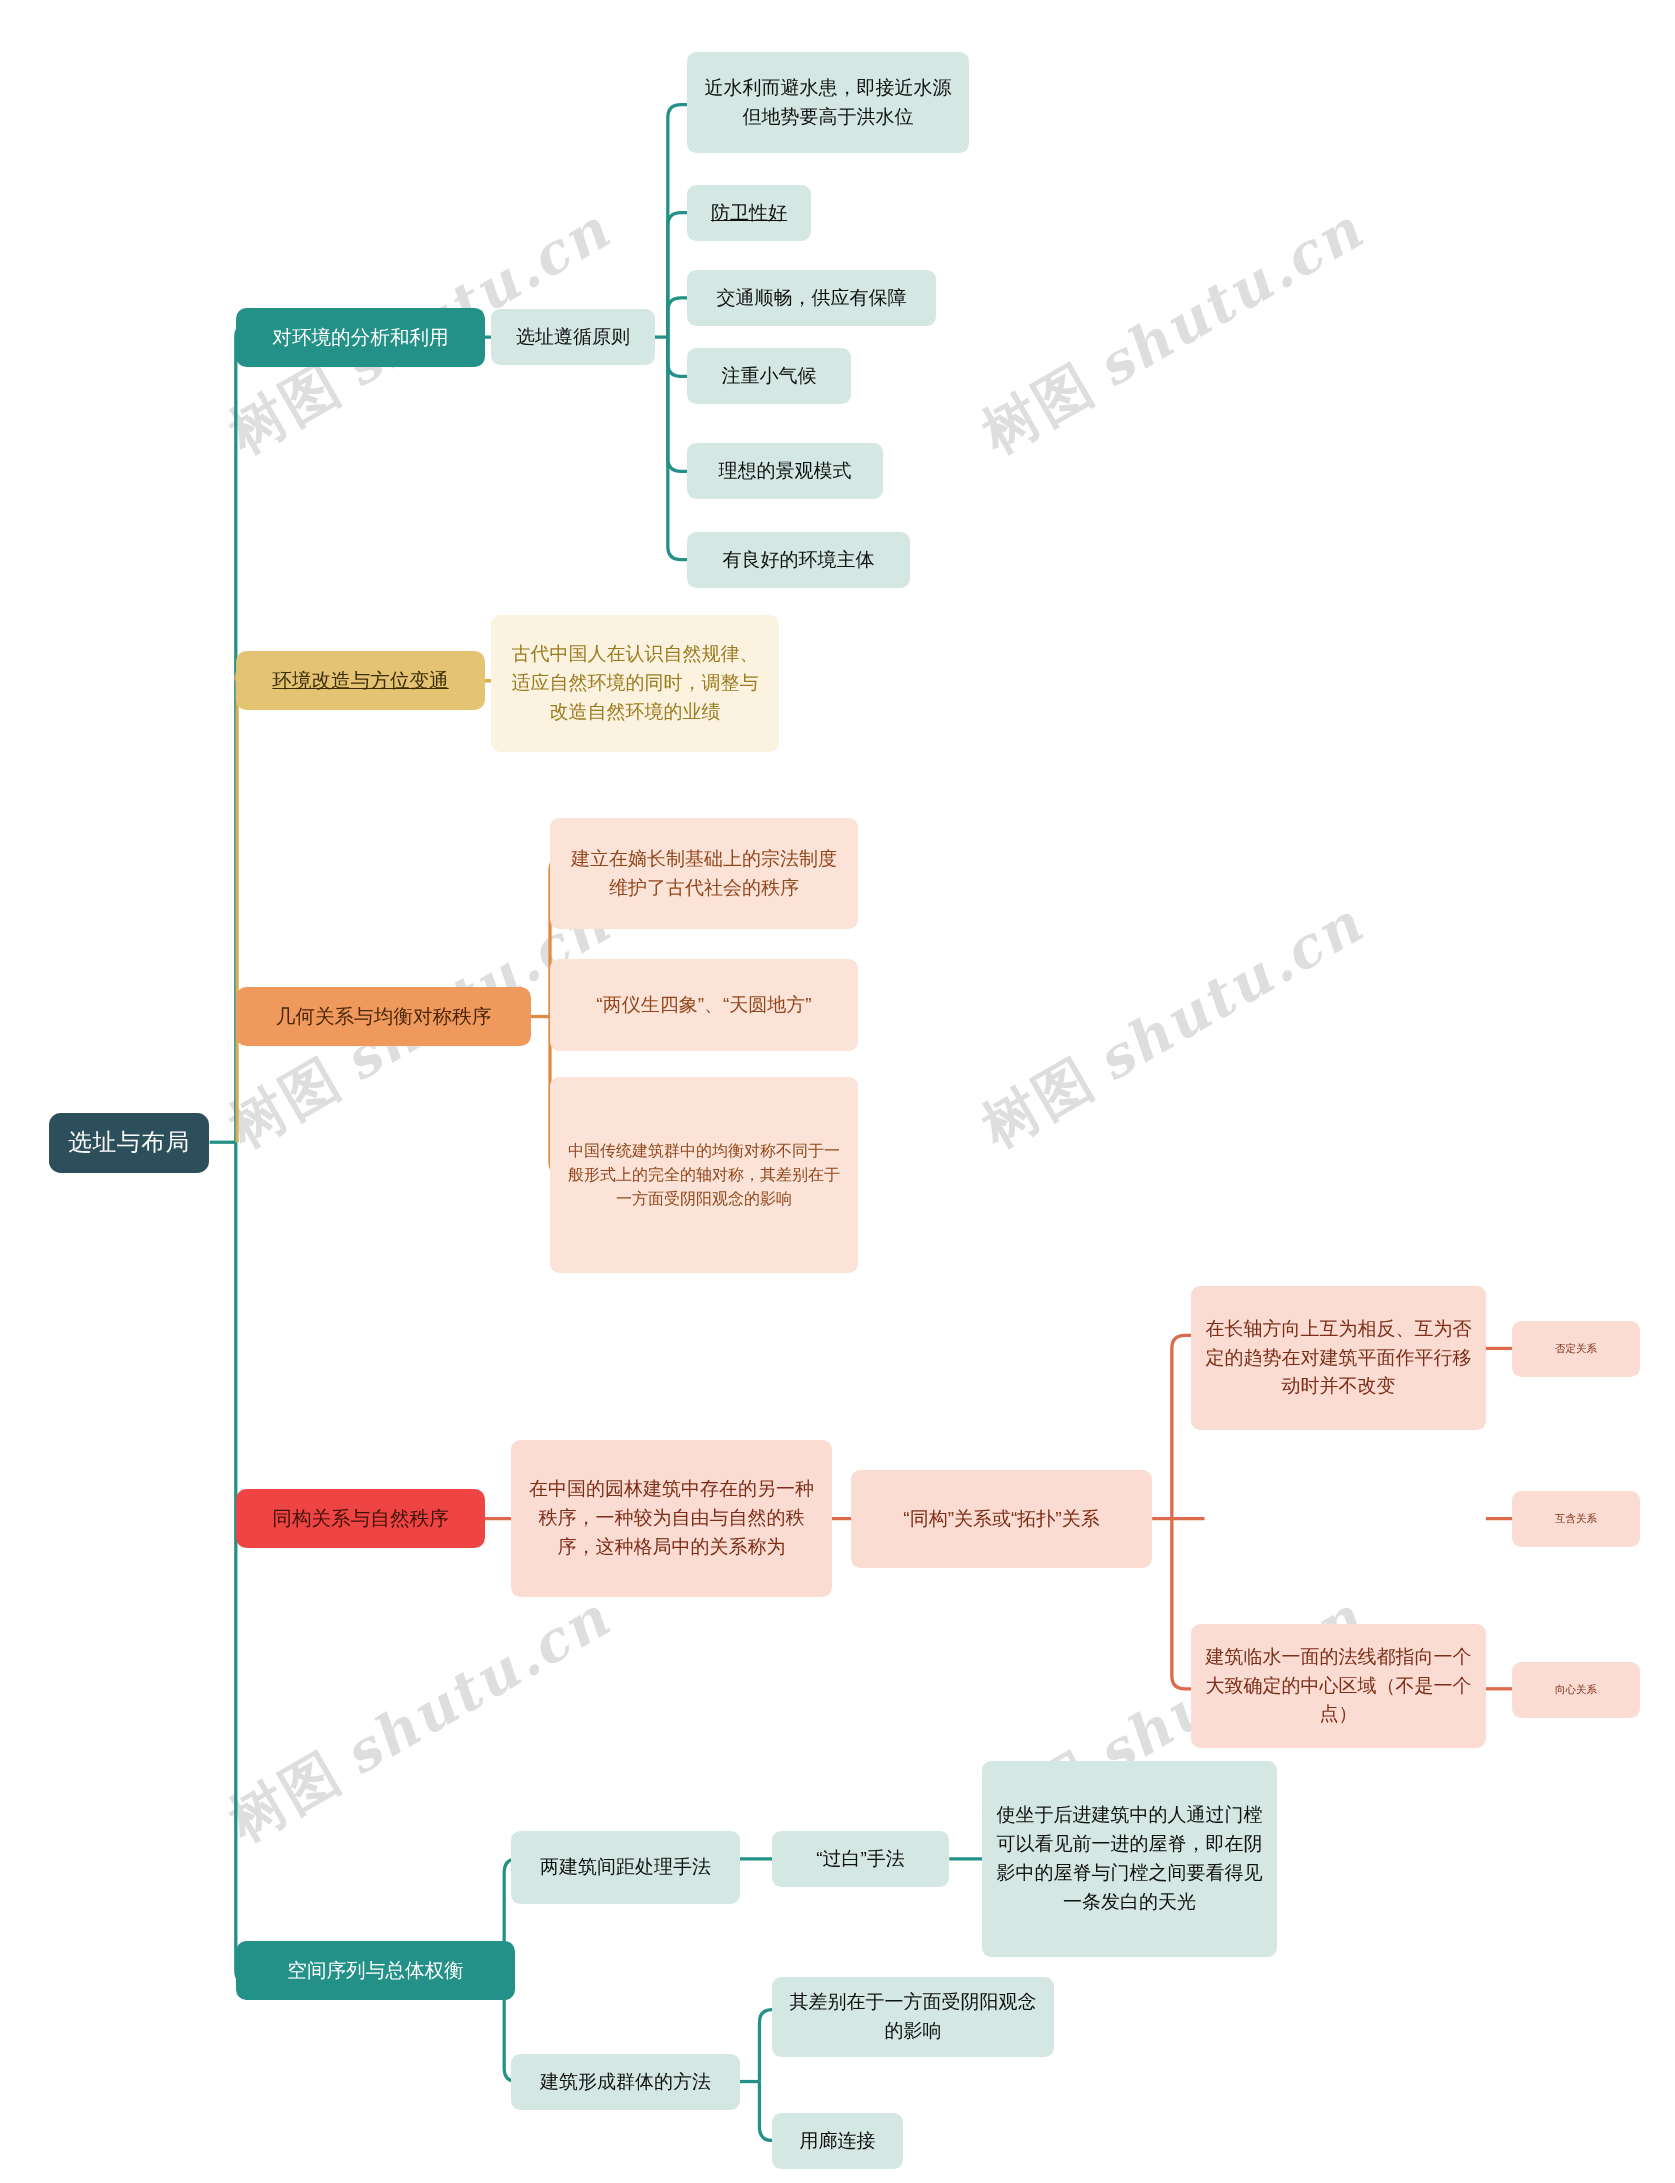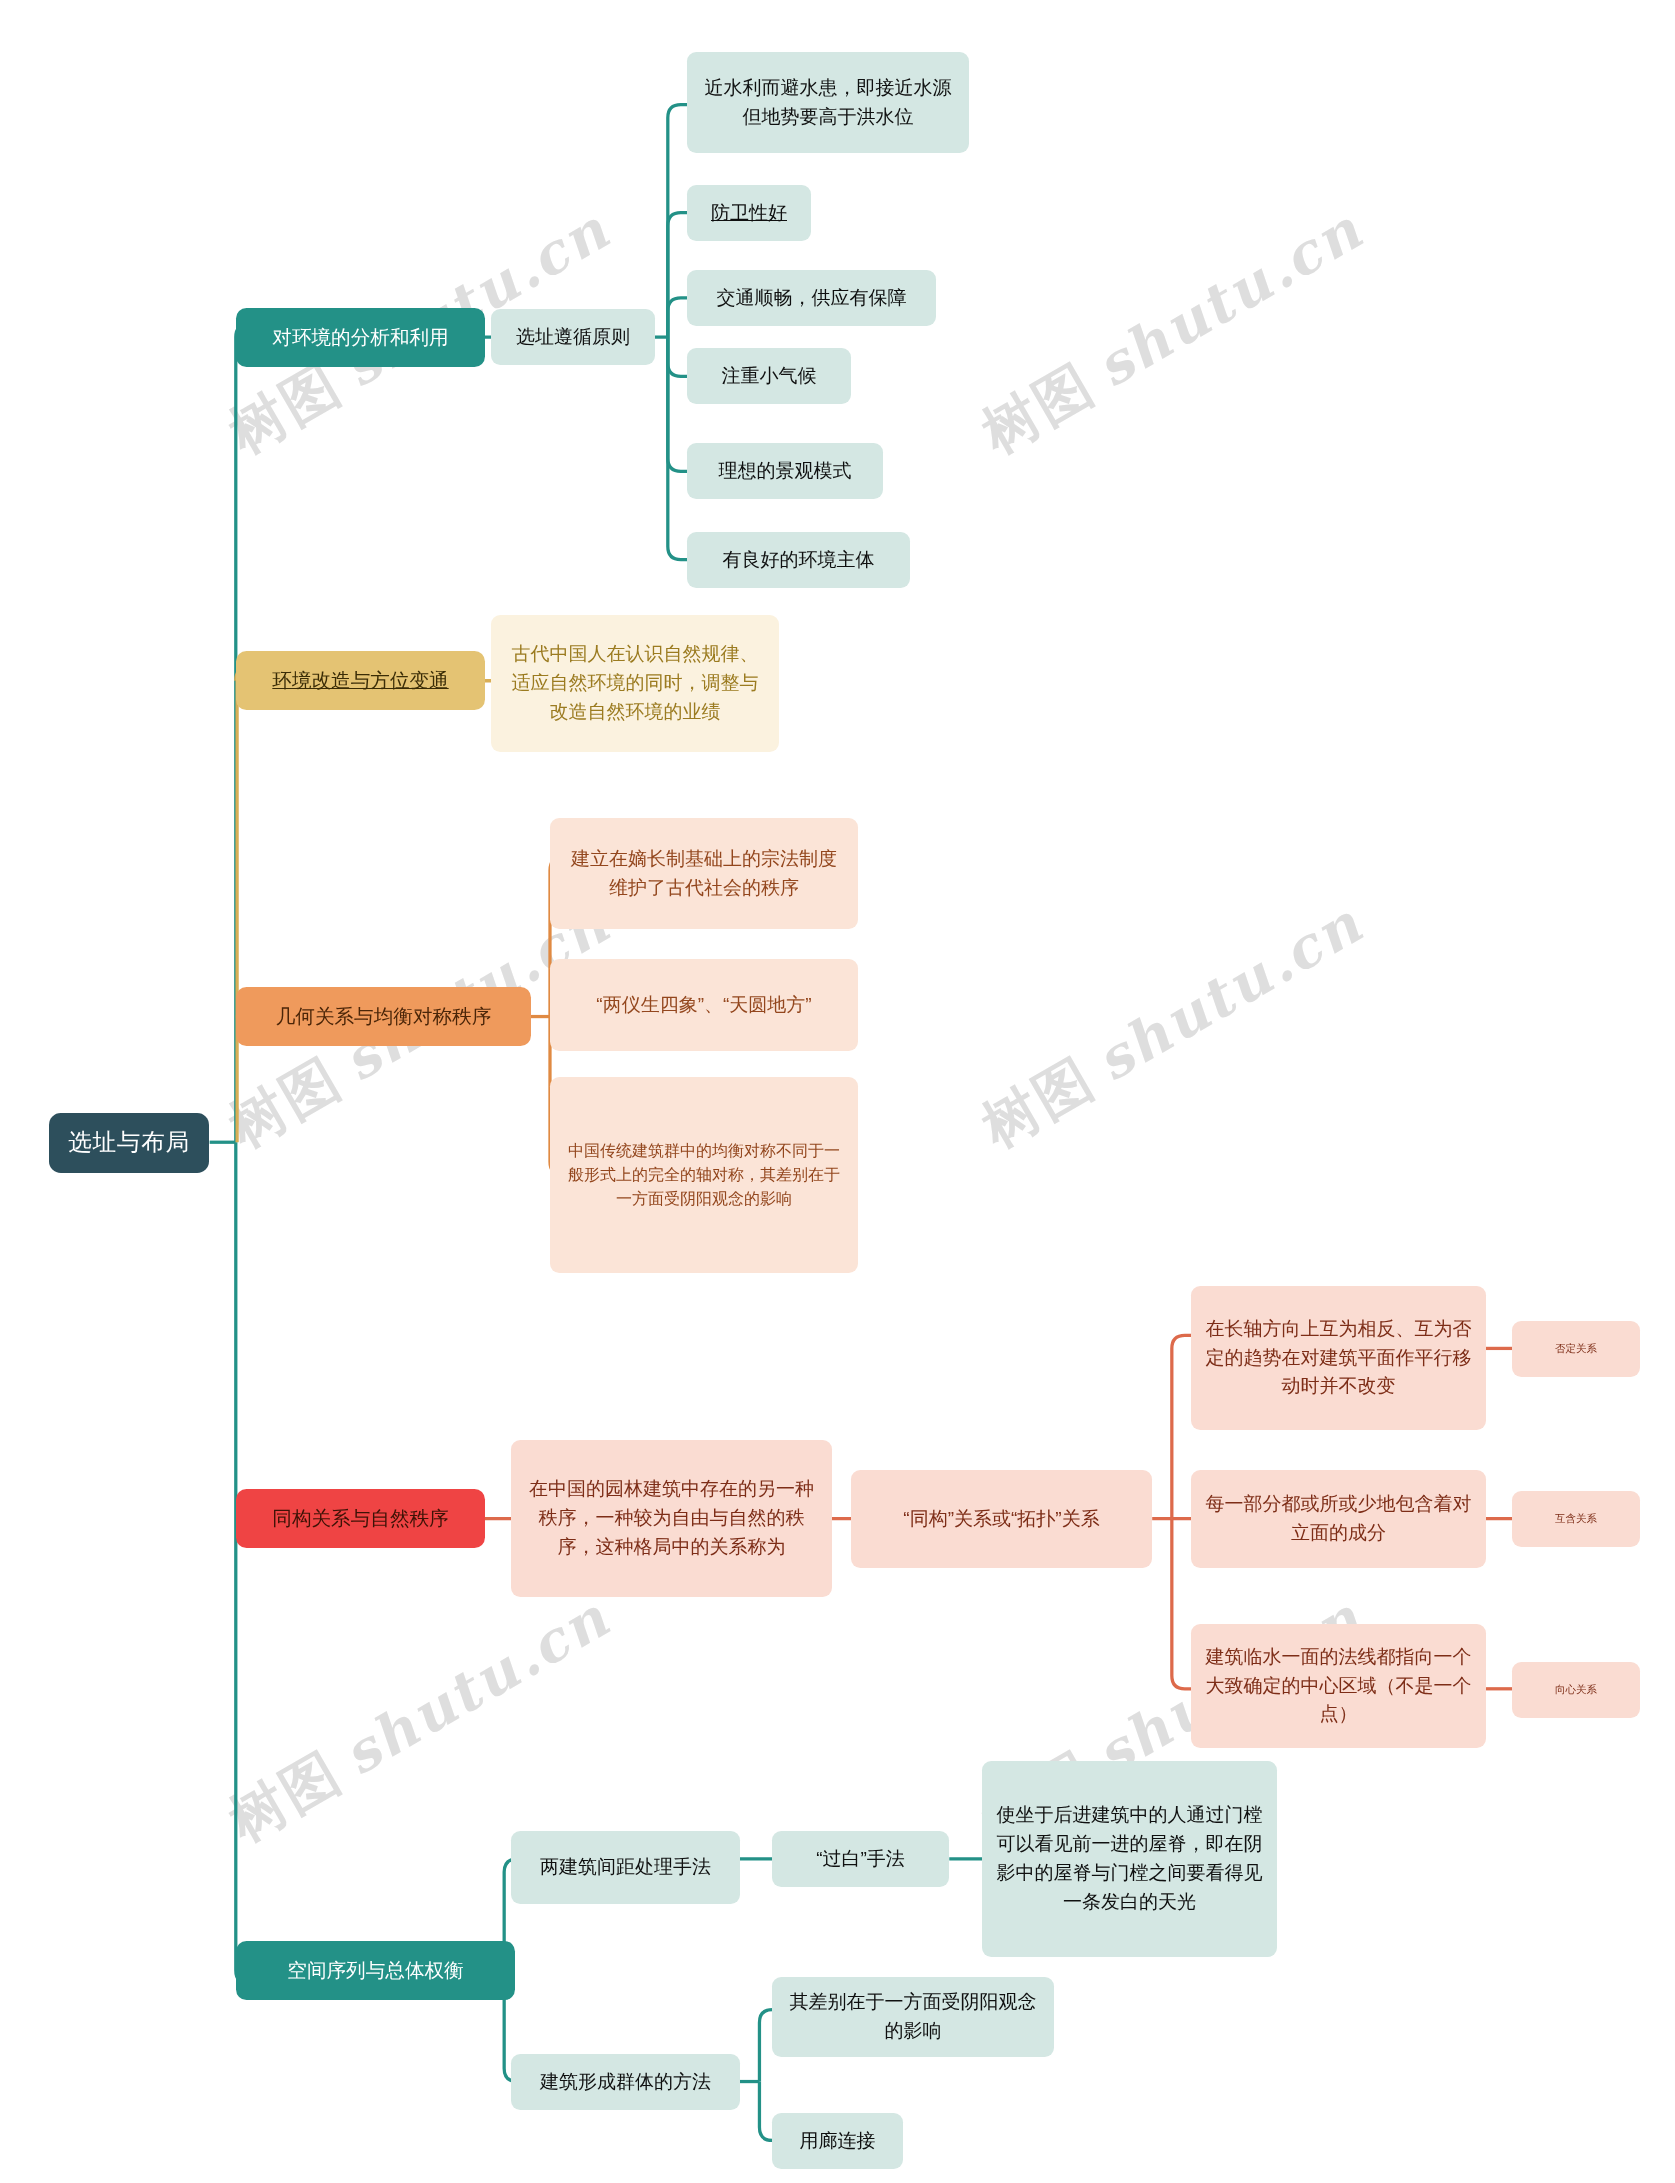--- a/index.html
+++ b/index.html
@@ -178,21 +178,20 @@
   <div class="node lvl1 orange" style="left:236px; top:987px; width:295px; height:59px;">几何关系与均衡对称秩序</div>
   <div class="node peach" style="left:550px; top:818px; width:308px; height:111px; font-size:19px;">建立在嫡长制基础上的宗法制度维护了古代社会的秩序</div>
   <div class="node peach" style="left:550px; top:959px; width:308px; height:92px; font-size:19px;">“两仪生四象”、“天圆地方”</div>
   <div class="node peach" style="left:550px; top:1077px; width:308px; height:196px; font-size:16px;">中国传统建筑群中的均衡对称不同于一般形式上的完全的轴对称，其差别在于一方面受阴阳观念的影响</div>
 
   <div class="node lvl1 red" style="left:236px; top:1489px; width:249px; height:59px;">同构关系与自然秩序</div>
   <div class="node rose" style="left:511px; top:1440px; width:321px; height:157px; font-size:19px;">在中国的园林建筑中存在的另一种秩序，一种较为自由与自然的秩序，这种格局中的关系称为</div>
   <div class="node rose" style="left:851px; top:1470px; width:301px; height:98px; font-size:19px;">“同构”关系或“拓扑”关系</div>
 
   <div class="node rose" style="left:1191px; top:1286px; width:295px; height:144px; font-size:19px;">在长轴方向上互为相反、互为否定的趋势在对建筑平面作平行移动时并不改变</div>
-  <div class="node rose" style="left:1191px; top:1470px; width:295px; height:98px; font-size:19px;">每一部分都或所或少地包含着对立面的成分</div>
   <div class="node rose" style="left:1191px; top:1624px; width:295px; height:124px; font-size:19px;">建筑临水一面的法线都指向一个大致确定的中心区域（不是一个点）</div>
 
   <div class="node rose" style="left:1512px; top:1321px; width:128px; height:56px;">否定关系</div>
   <div class="node rose" style="left:1512px; top:1491px; width:128px; height:56px;">互含关系</div>
   <div class="node rose" style="left:1512px; top:1662px; width:128px; height:56px;">向心关系</div>
 
   <div class="node lvl1 teal" style="left:236px; top:1941px; width:279px; height:59px;">空间序列与总体权衡</div>
 
   <div class="node teal-soft" style="left:511px; top:1831px; width:229px; height:73px; font-size:19px;">两建筑间距处理手法</div>
   <div class="node teal-soft" style="left:772px; top:1831px; width:177px; height:56px; font-size:19px;">“过白”手法</div>

